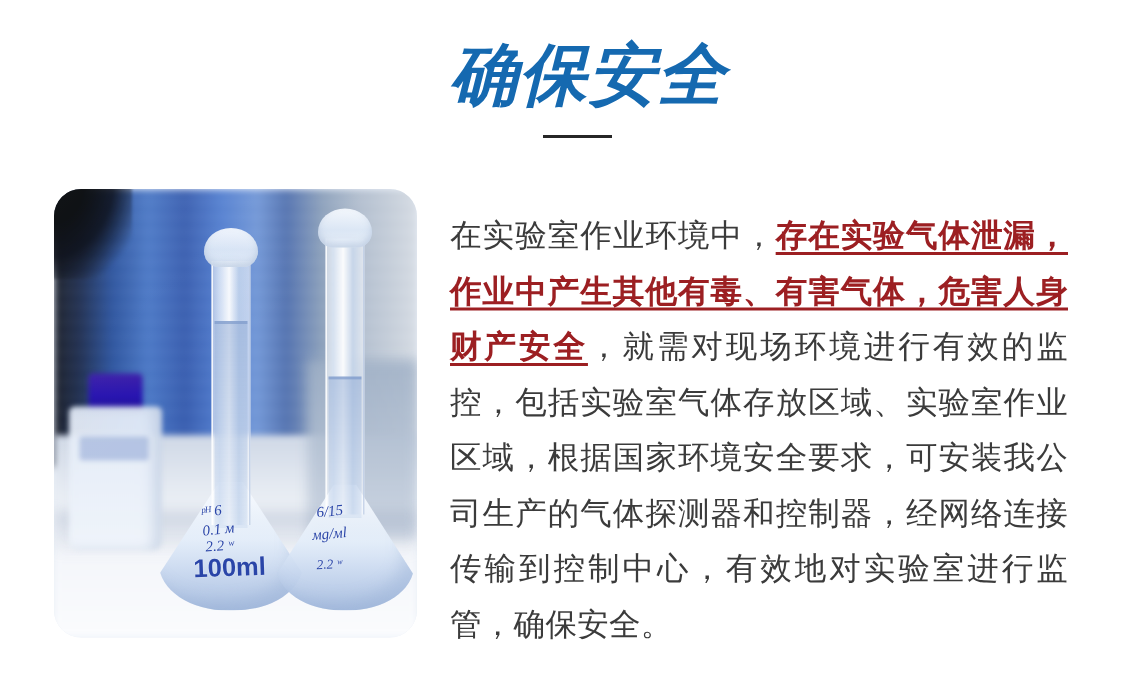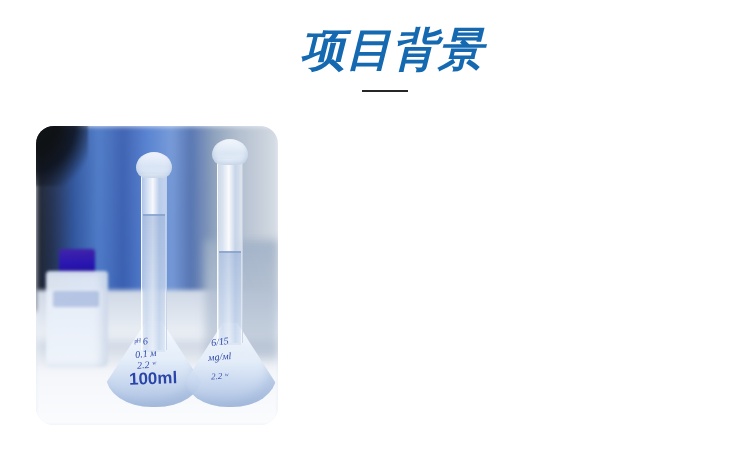--- a/index.html
+++ b/index.html
@@ -272,21 +272,21 @@
     text-underline-offset: 4px;
     text-decoration-thickness: 1.5px;
   }
 </style>
 </head>
 <body>
 
 <div class="page">
 
   <div class="title-block">
-    <div class="page-title">项目背景</div>
+    <div class="page-title">确保安全</div>
     <div class="title-rule"></div>
   </div>
 
   <div class="photo">
     <div class="photo-inner">
       <div class="bg-blinds"></div>
       <div class="bg-bottom"></div>
       <div class="rightpane"></div>
       <div class="bench-shadow"></div>
       <div class="dark-corner"></div>
@@ -315,14 +315,15 @@
       <div class="flask-label lbl-a3">2.2 ʷ</div>
       <div class="flask-label lbl-a4">100ml</div>
       <div class="flask-label lbl-b1">6/15</div>
       <div class="flask-label lbl-b2">мg/мl</div>
       <div class="flask-label lbl-b3">2.2 ʷ</div>
 
       <div class="photo-sheen"></div>
     </div>
   </div>
 
+  <p class="body-text" id="body-text"><span>在实验室作业环境中，</span><span class="hl">存在实验气体泄漏，作业中产生其他有毒、有害气体，危害人身财产安全</span><span>，就需对现场环境进行有效的监控，包括实验室气体存放区域、实验室作业区域，根据国家环境安全要求，可安装我公司生产的气体探测器和控制器，经网络连接传输到控制中心，有效地对实验室进行监管，确保安全。</span></p>
 
 </div>
 
 </body></html>

